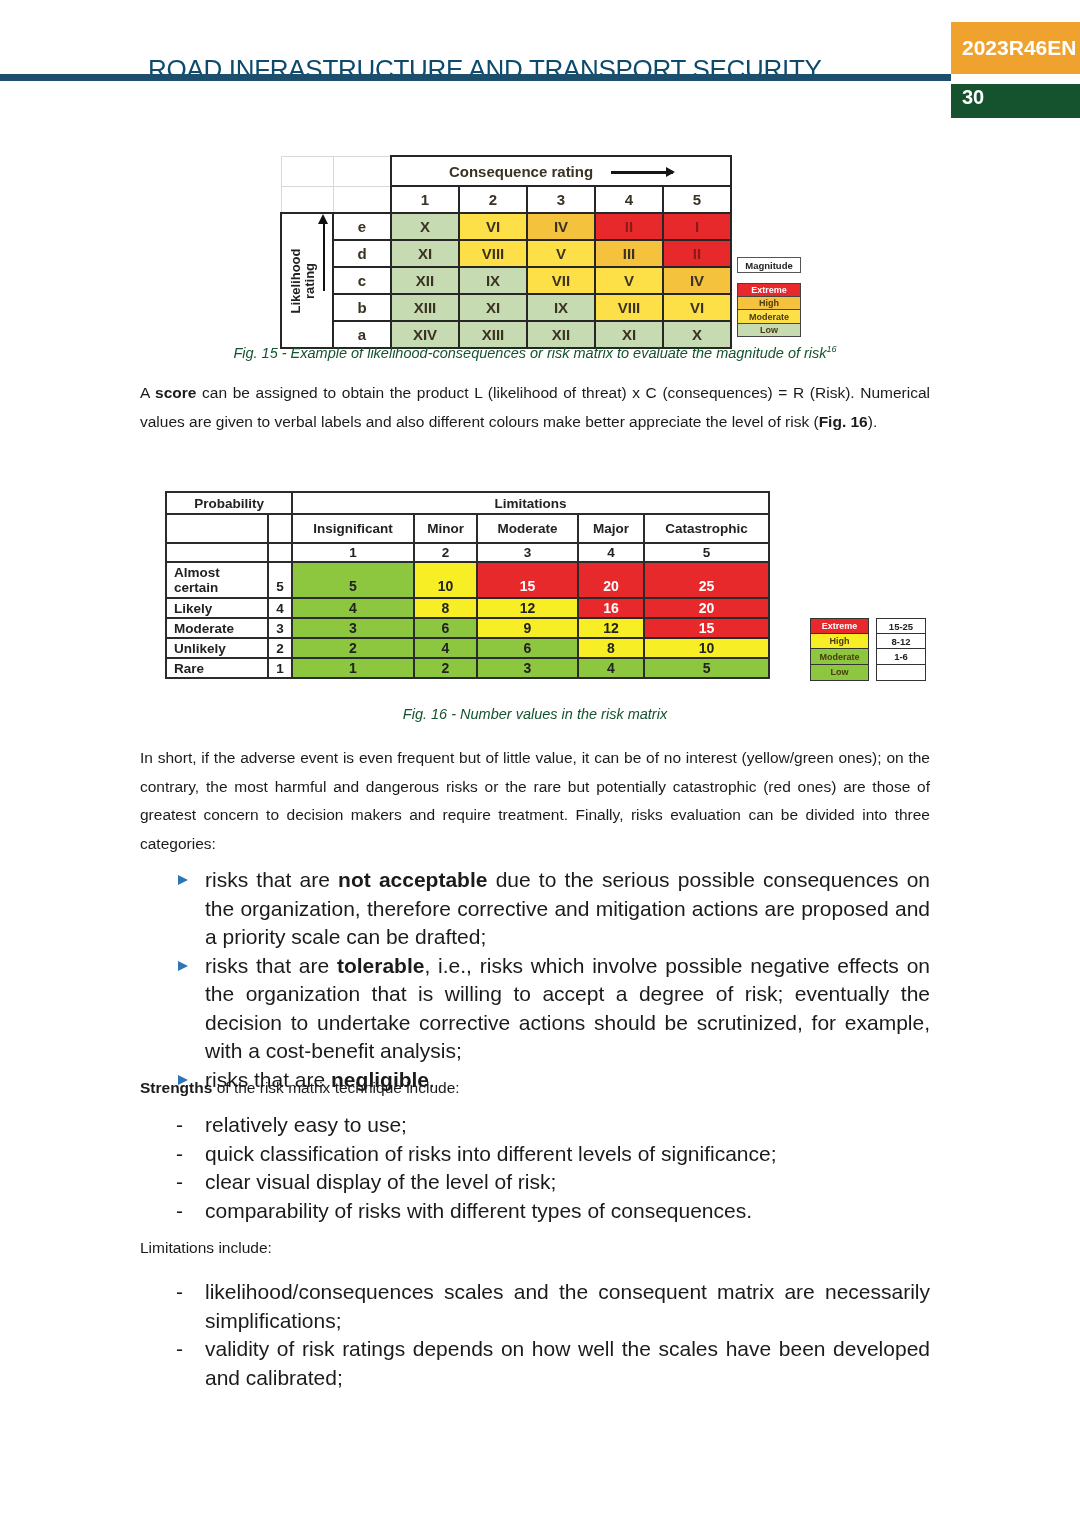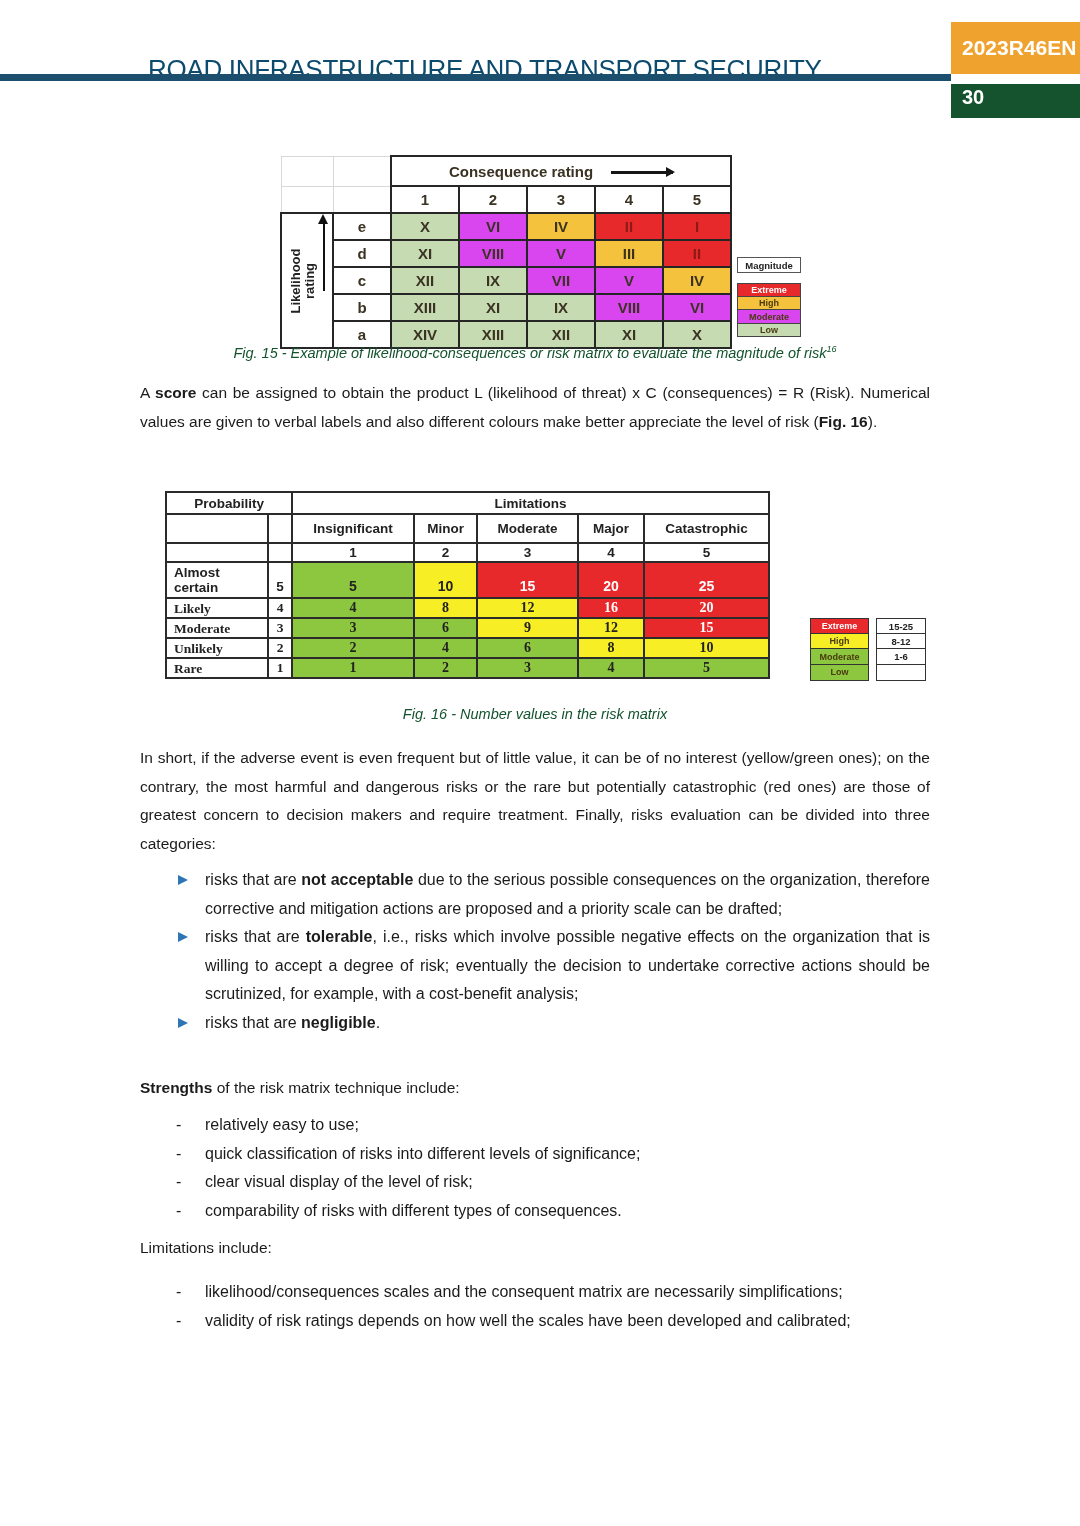--- a/index.html
+++ b/index.html
@@ -28,21 +28,21 @@
   #fig15-table tr:nth-child(2){height:21px;}
   #fig15-table tr:nth-child(n+3){height:26px;}
   .t15hdr{font-size:15px;}
   .harrow{display:inline-block;width:62px;height:2.4px;background:#151515;position:relative;
           margin-left:18px;vertical-align:middle;}
   .harrow:after{content:"";position:absolute;right:-2px;top:-4.4px;
           border-left:9px solid #151515;border-top:5.6px solid transparent;
           border-bottom:5.6px solid transparent;}
   .ltr{background:#fff;}
   .f15g{background:#C7DBB2;}
-  .f15y{background:#d946ef;}
+  .f15y{background:#fde047;}
   .f15o{background:#F4C23C;}
   .f15r{background:#E8292C;color:#8C1A14 !important;}
   .lkcell{position:relative;background:#fff;}
   .lktext{position:absolute;left:42%;top:50%;transform:translate(-50%,-50%) rotate(-90deg);
           width:120px;text-align:center;font-weight:bold;font-size:13px;line-height:14px;color:#222;}
   .lkarrow{position:absolute;right:7px;top:9px;width:2.5px;height:68px;background:#111;}
   .lkarrow:before{content:"";position:absolute;top:-9px;left:-4.3px;
           border-bottom:10px solid #111;border-left:5.5px solid transparent;
           border-right:5.5px solid transparent;}
 
@@ -57,21 +57,21 @@
 
   
   #fig16-table{position:absolute;left:165px;top:491px;border-collapse:collapse;
                table-layout:fixed;width:603px;}
   #fig16-table td{border:2px solid #2b2b2b;text-align:center;font-weight:bold;
                   font-size:13.5px;padding:0;color:#222;background:#fff;}
   #fig16-table tr:nth-child(1){height:22px;}
   #fig16-table tr:nth-child(2){height:29px;}
   #fig16-table tr:nth-child(3){height:19px;}
   #fig16-table tr:nth-child(4){height:36px;}
-  #fig16-table tr:nth-child(n+5){height:20px;font-family:Liberation Serif, serif;}
+  #fig16-table tr:nth-child(n+5){height:20px;}
   #fig16-table td.lbl16{text-align:left;padding-left:7px;line-height:15px;}
   #fig16-table td.val16{font-size:14px;}
   .g16{background:#8DC63F !important;}
   .y16{background:#F7EE26 !important;}
   .r16{background:#E8292C !important;color:#fff !important;}
   .vb{vertical-align:bottom;padding-bottom:3px !important;}
 
   
   .leg16{position:absolute;left:810px;top:619px;}
   .leg16 .lrow{display:flex;margin-top:-1.3px;}
@@ -86,21 +86,21 @@
   #cap15{top:344px;}
   #cap16{top:706px;}
   .cap sup{font-size:9px;}
   .para{position:absolute;left:140px;width:790px;font-size:15.5px;line-height:28.5px;
         text-align:justify;}
   #para1{top:379px;}
   #para2{top:744px;}
   .tline{position:absolute;left:140px;width:790px;font-size:15.5px;line-height:28.5px;}
   #strengths-line{top:1074px;}
   #limits-line{top:1234px;}
-  .list{position:absolute;left:140px;width:790px;font-size:16px;line-height:28.5px;}
+  .list{position:absolute;left:140px;width:790px;font-size:21px;line-height:28.5px;}
   #arrow-list{top:866px;}
   #strengths-list{top:1111px;}
   #limits-list{top:1278px;}
   .li{display:flex;}
   .am,.dm{flex:0 0 29px;margin-left:36px;position:relative;}
   .tri{position:absolute;left:2px;top:9px;width:0;height:0;
        border-left:10px solid #2E75B6;border-top:5.5px solid transparent;
        border-bottom:5.5px solid transparent;}
   .lt{flex:1;text-align:justify;}
 </style>

